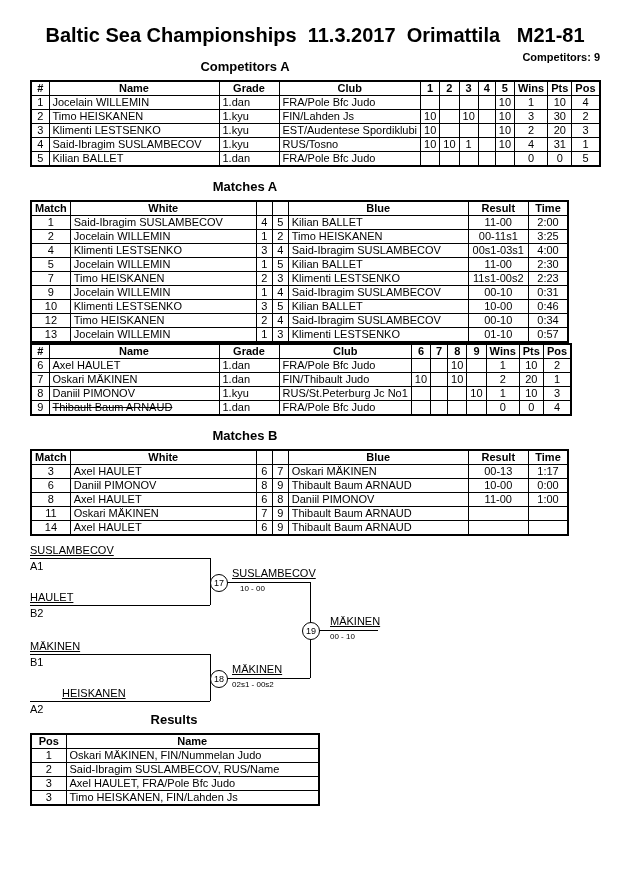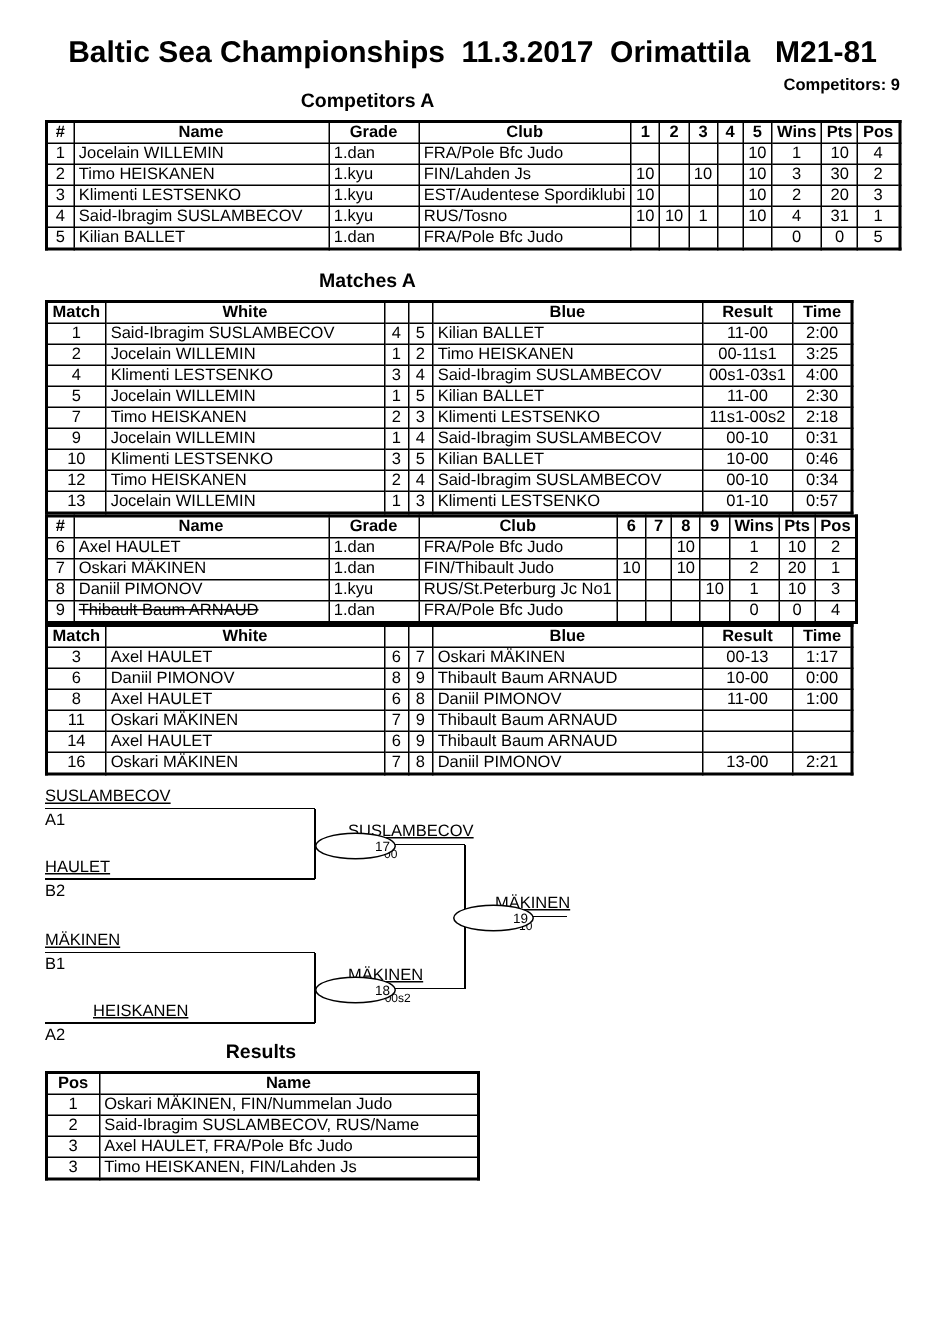--- a/index.html
+++ b/index.html
@@ -15,21 +15,21 @@
   td { text-align: left; }
   td.c { text-align: center; }
   td.club { overflow: visible; }
   .strike { text-decoration: line-through; }
   .bracket { position: relative; width: 630px; height: 172px; margin-top: 2px; }
   .bracket svg { position: absolute; left: 0; top: 0; }
   .blabel { position: absolute; font-size: 11px; text-decoration: underline; }
   .bseed  { position: absolute; font-size: 11px; }
   .bscore { position: absolute; font-size: 8px; }
   .bcircle { position: absolute; width: 16px; height: 16px; border: 1px solid #000; border-radius: 50%;
-             background: #fff; font-size: 9px; display: flex; align-items: center; justify-content: center; padding-left: 36px; }
+             background: #fff; font-size: 9px; display: flex; align-items: center; justify-content: center; }
 </style>
 </head>
 <body>
 
 <div class="page">
 
   <div class="title">Baltic Sea Championships  11.3.2017  Orimattila   M21-81</div>
   <div class="competitors-total">Competitors: 9</div>
 
   <div class="section-heading">Competitors A</div>
@@ -207,21 +207,21 @@
           <td class="c">2:30</td>
         </tr>
 
         <tr>
           <td class="c">7</td>
           <td>Timo HEISKANEN</td>
           <td class="c">2</td>
           <td class="c">3</td>
           <td>Klimenti LESTSENKO</td>
           <td class="c">11s1-00s2</td>
-          <td class="c">2:18</td>
+          <td class="c">2:23</td>
         </tr>
 
         <tr>
           <td class="c">9</td>
           <td>Jocelain WILLEMIN</td>
           <td class="c">1</td>
           <td class="c">4</td>
           <td>Said-Ibragim SUSLAMBECOV</td>
           <td class="c">00-10</td>
           <td class="c">0:31</td>
@@ -342,20 +342,21 @@
           <td class="c"></td>
           <td class="c"></td>
           <td class="c"></td>
           <td class="c">0</td>
           <td class="c">0</td>
           <td class="c">4</td>
         </tr>
       </tbody>
   </table>
 
+  <div class="section-heading">Matches B</div>
   <table>
     <colgroup>
       <col style="width:32px">
         <col style="width:186px">
         <col style="width:16px">
         <col style="width:16px">
       <col style="width:180px">
         <col style="width:60px">
         <col style="width:40px">
     </colgroup>
@@ -415,29 +416,20 @@
         <tr>
           <td class="c">14</td>
           <td>Axel HAULET</td>
           <td class="c">6</td>
           <td class="c">9</td>
           <td>Thibault Baum ARNAUD</td>
           <td class="c"></td>
           <td class="c"></td>
         </tr>
 
-        <tr>
-          <td class="c">16</td>
-          <td>Oskari MÄKINEN</td>
-          <td class="c">7</td>
-          <td class="c">8</td>
-          <td>Daniil PIMONOV</td>
-          <td class="c">13-00</td>
-          <td class="c">2:21</td>
-        </tr>
       </tbody>
   </table>
 
   <div class="bracket">
     <svg width="630" height="172" viewBox="0 0 630 172" shape-rendering="crispEdges">
       <line x1="30" y1="20" x2="210" y2="20" stroke="#000" stroke-width="1"></line>
       <line x1="30" y1="67" x2="210" y2="67" stroke="#000" stroke-width="1"></line>
       <line x1="210" y1="20" x2="210" y2="67" stroke="#000" stroke-width="1"></line>
       <line x1="210" y1="44" x2="310" y2="44" stroke="#000" stroke-width="1"></line>
       <line x1="30" y1="116" x2="210" y2="116" stroke="#000" stroke-width="1"></line>

